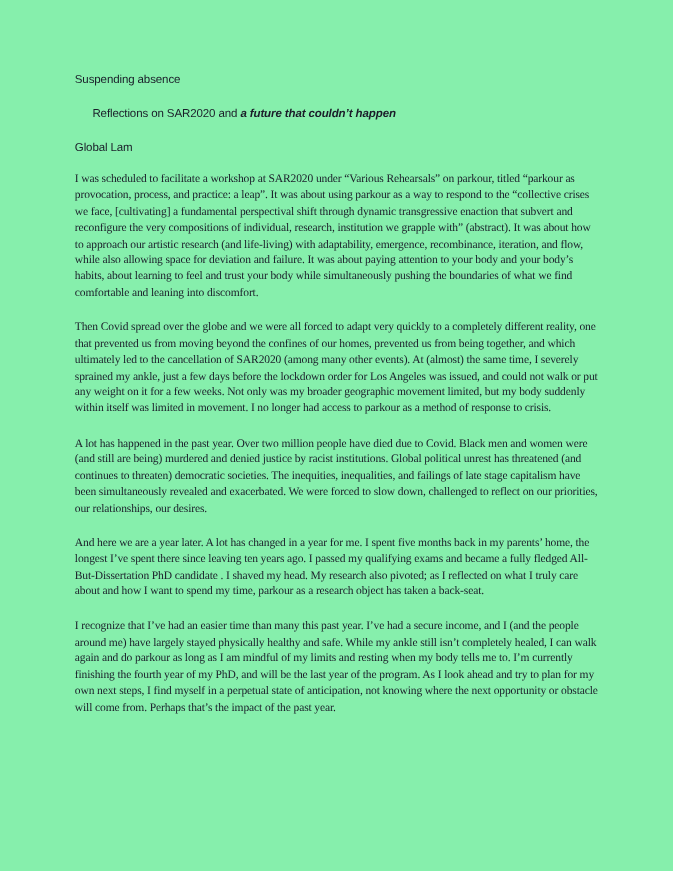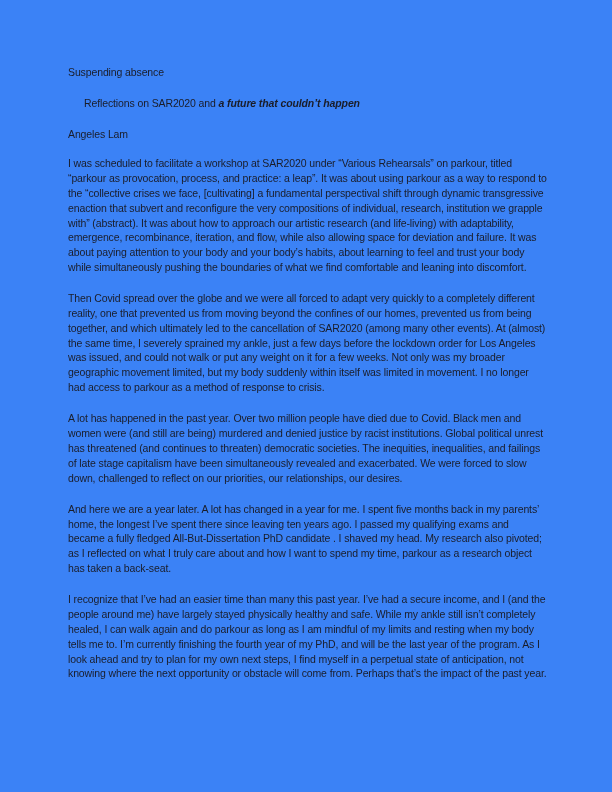--- a/index.html
+++ b/index.html
@@ -4,21 +4,21 @@
 <style>
   html, body {
     margin: 0;
     padding: 0;
     background: #ffffff;
   }
   .page {
     position: relative;
     width: 612px;
     height: 792px;
-    background: #3b82f6;
+    background: #86efac;
     overflow: hidden;
     box-sizing: border-box;
   }
   .content {
     position: absolute;
     left: 68px;
     top: 65px;
     width: 479px;
     color: #1a1d29;
     font-family: "Liberation Sans", "DejaVu Sans", sans-serif;
@@ -36,33 +36,34 @@
   }
   .subtitle-emphasis {
     font-style: italic;
     font-weight: bold;
   }
   .author-line {
     margin: 0 0 15px 0;
   }
   .content p {
     margin: 0 0 16.5px 0;
+    font-family: Liberation Serif, serif;
   }
   .content p:last-child {
     margin-bottom: 0;
   }
 </style>
 </head>
 <body>
 
 <div class="page">
   <div class="content">
     <div class="title-line">Suspending absence</div>
     <div class="subtitle-line"><span>Reflections on SAR2020 and </span><span class="subtitle-emphasis">a future that couldn’t happen</span></div>
-    <div class="author-line">Angeles Lam</div>
+    <div class="author-line">Global Lam</div>
 
     <p>I was scheduled to facilitate a workshop at SAR2020 under “Various Rehearsals” on parkour, titled “parkour as provocation, process, and practice: a leap”. It was about using parkour as a way to respond to the “collective crises we face, [cultivating] a fundamental perspectival shift through dynamic transgressive enaction that subvert and reconfigure the very compositions of individual, research, institution we grapple with” (abstract). It was about how to approach our artistic research (and life-living) with adaptability, emergence, recombinance, iteration, and flow, while also allowing space for deviation and failure. It was about paying attention to your body and your body’s habits, about learning to feel and trust your body while simultaneously pushing the boundaries of what we find comfortable and leaning into discomfort.</p>
     <p>Then Covid spread over the globe and we were all forced to adapt very quickly to a completely different reality, one that prevented us from moving beyond the confines of our homes, prevented us from being together, and which ultimately led to the cancellation of SAR2020 (among many other events). At (almost) the same time, I severely sprained my ankle, just a few days before the lockdown order for Los Angeles was issued, and could not walk or put any weight on it for a few weeks. Not only was my broader geographic movement limited, but my body suddenly within itself was limited in movement. I no longer had access to parkour as a method of response to crisis.</p>
     <p>A lot has happened in the past year. Over two million people have died due to Covid. Black men and women were (and still are being) murdered and denied justice by racist institutions. Global political unrest has threatened (and continues to threaten) democratic societies. The inequities, inequalities, and failings of late stage capitalism have been simultaneously revealed and exacerbated. We were forced to slow down, challenged to reflect on our priorities, our relationships, our desires.</p>
     <p>And here we are a year later. A lot has changed in a year for me. I spent five months back in my parents’ home, the longest I’ve spent there since leaving ten years ago. I passed my qualifying exams and became a fully fledged All-But-Dissertation PhD candidate . I shaved my head. My research also pivoted; as I reflected on what I truly care about and how I want to spend my time, parkour as a research object has taken a back-seat.</p>
     <p>I recognize that I’ve had an easier time than many this past year. I’ve had a secure income, and I (and the people around me) have largely stayed physically healthy and safe. While my ankle still isn’t completely healed, I can walk again and do parkour as long as I am mindful of my limits and resting when my body tells me to. I’m currently finishing the fourth year of my PhD, and will be the last year of the program. As I look ahead and try to plan for my own next steps, I find myself in a perpetual state of anticipation, not knowing where the next opportunity or obstacle will come from. Perhaps that’s the impact of the past year.</p>
   </div>
 </div>
 
 </body></html>

